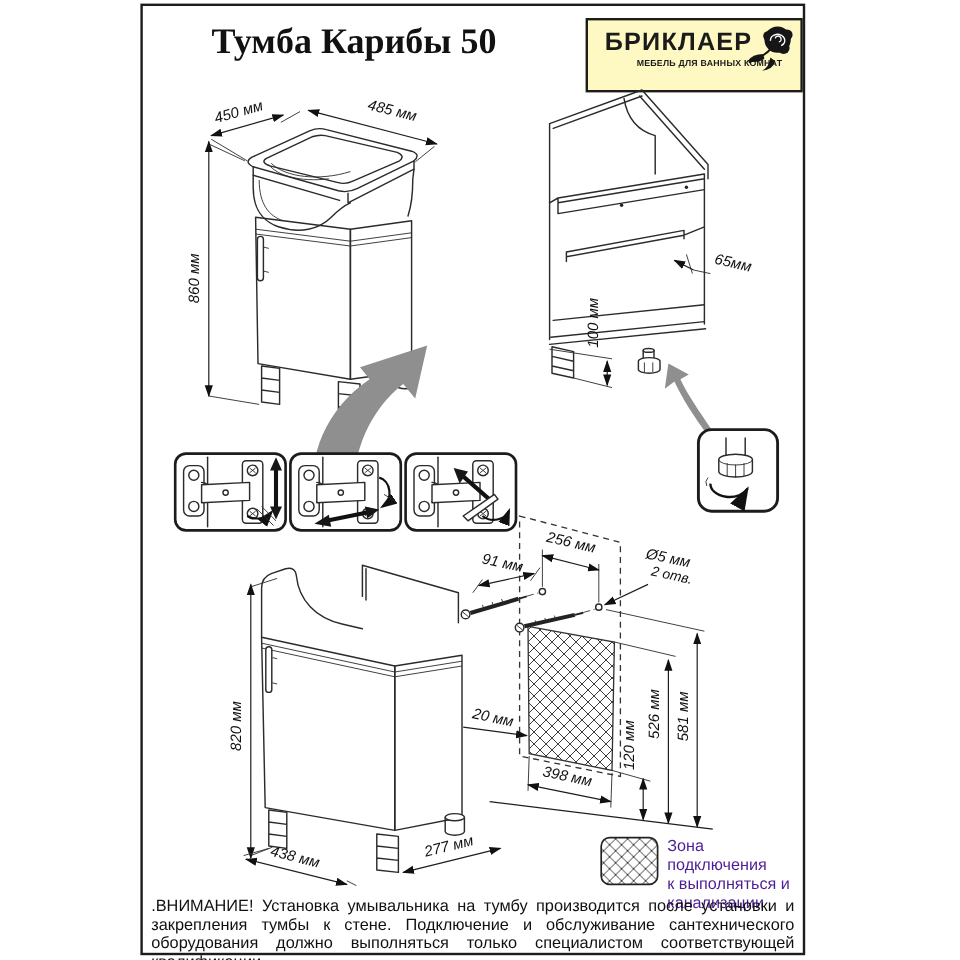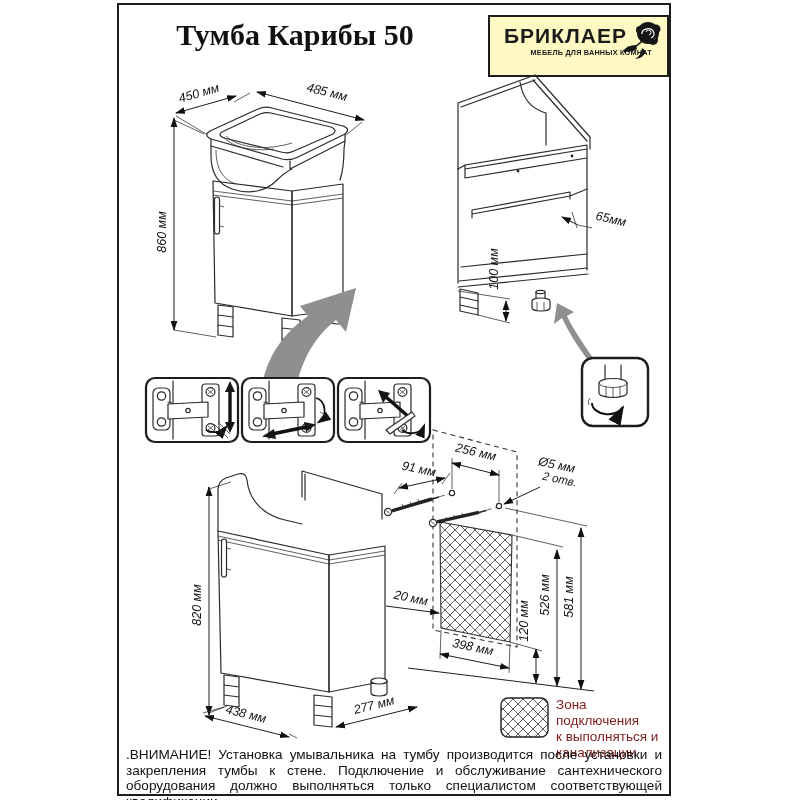--- a/index.html
+++ b/index.html
@@ -14,21 +14,21 @@
   svg text{font-family:"Liberation Sans",sans-serif;}
   .dim{font-size:12.5px;font-style:italic;fill:#111;text-anchor:middle;}
   .dims{font-size:11.5px;font-style:italic;fill:#111;text-anchor:middle;}
   .ln{fill:none;stroke:#2b2b2b;stroke-width:1.2;stroke-linejoin:round;stroke-linecap:round;}
   .lnf{fill:#fff;stroke:#2b2b2b;stroke-width:1.2;stroke-linejoin:round;}
   .lt{fill:none;stroke:#2b2b2b;stroke-width:.75;}
   .dl{fill:none;stroke:#1e1e1e;stroke-width:1;}
   .gray{fill:#8f8f8f;stroke:none;}
   .blk{fill:#161616;stroke:none;}
   #warning{left:126px;top:747px;width:536px;font-size:13.6px;line-height:15.6px;color:#111;text-align:justify;}
-  #legend-text{left:556px;top:697px;width:112px;font-size:13.5px;line-height:16px;color:#7f1d1d;}
+  #legend-text{left:556px;top:697px;width:112px;font-size:13.5px;line-height:16px;color:#4c1d95;}
 </style>
 </head>
 <body>
 
 <div id="page">
   <div id="frame" class="abs"></div>
 
   <div id="title" class="abs">Тумба Карибы 50</div>
 
   <div id="logo-box" class="abs">

